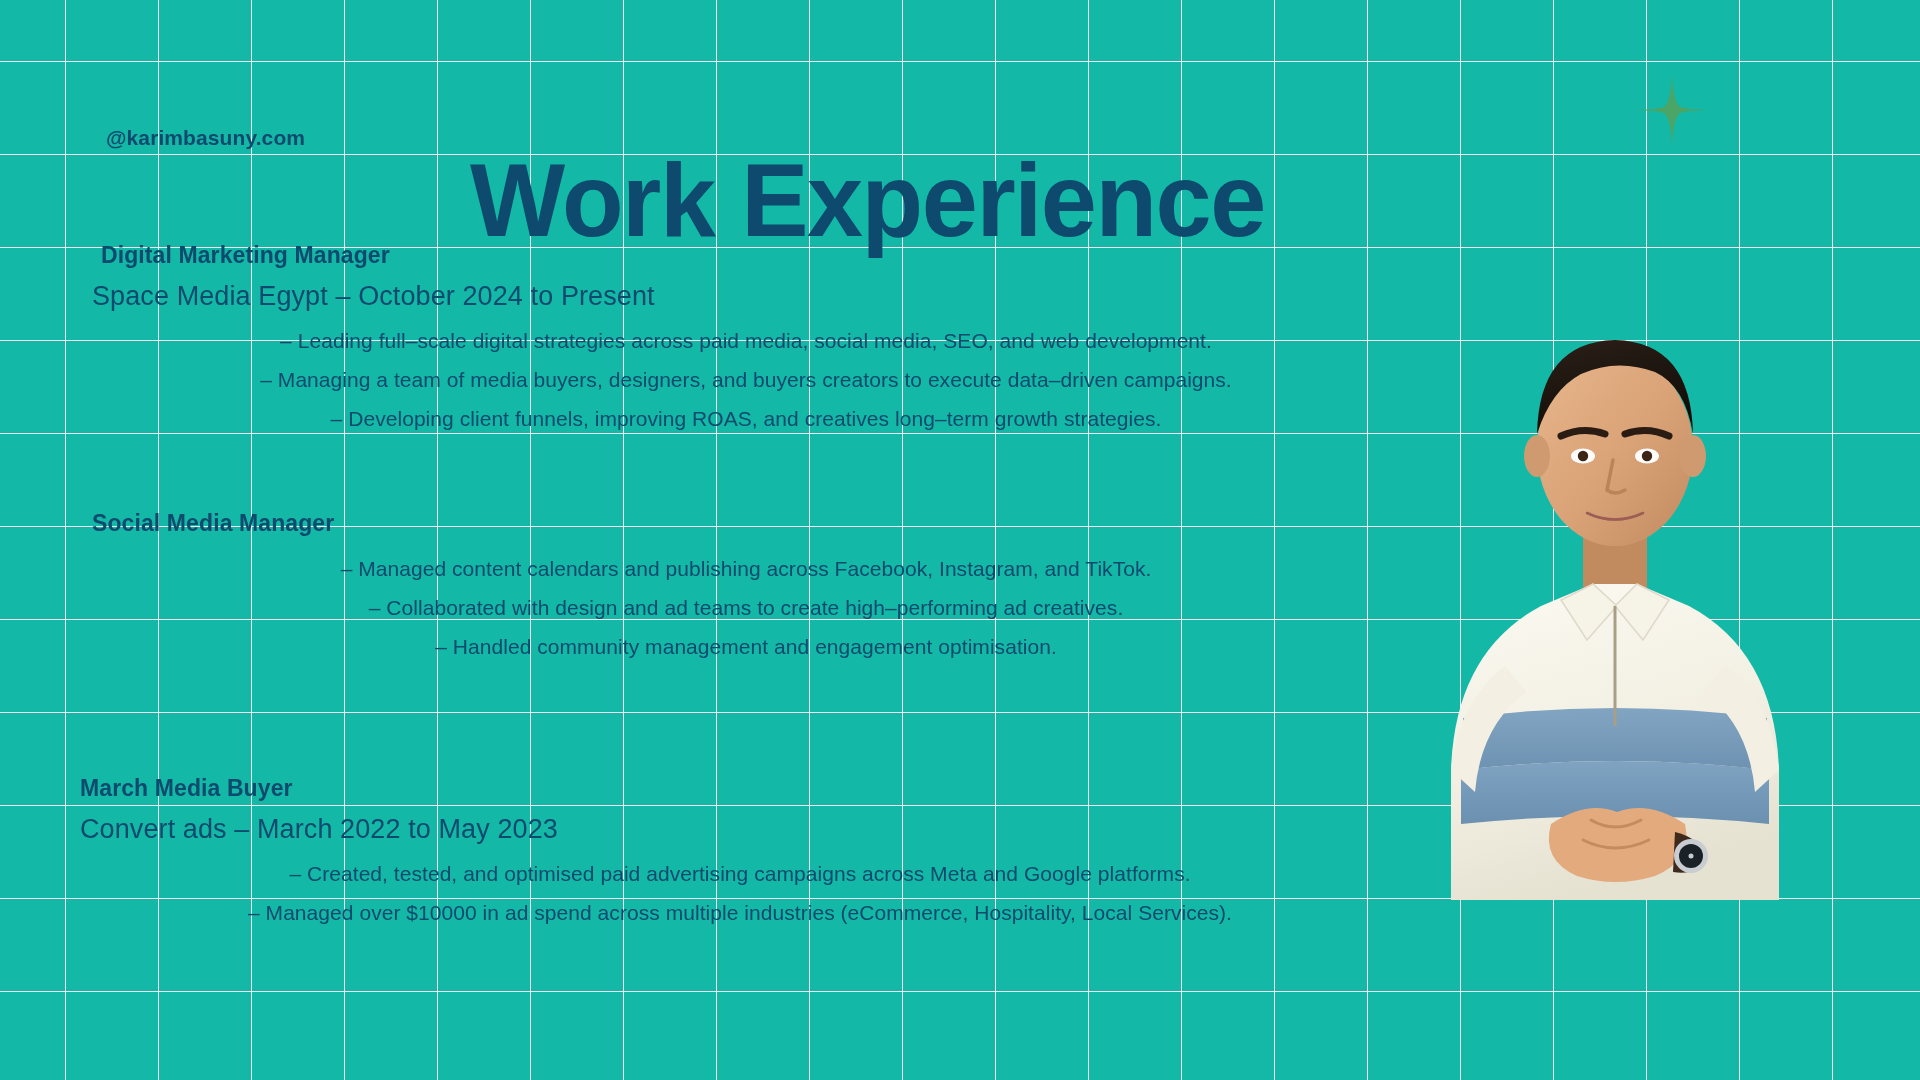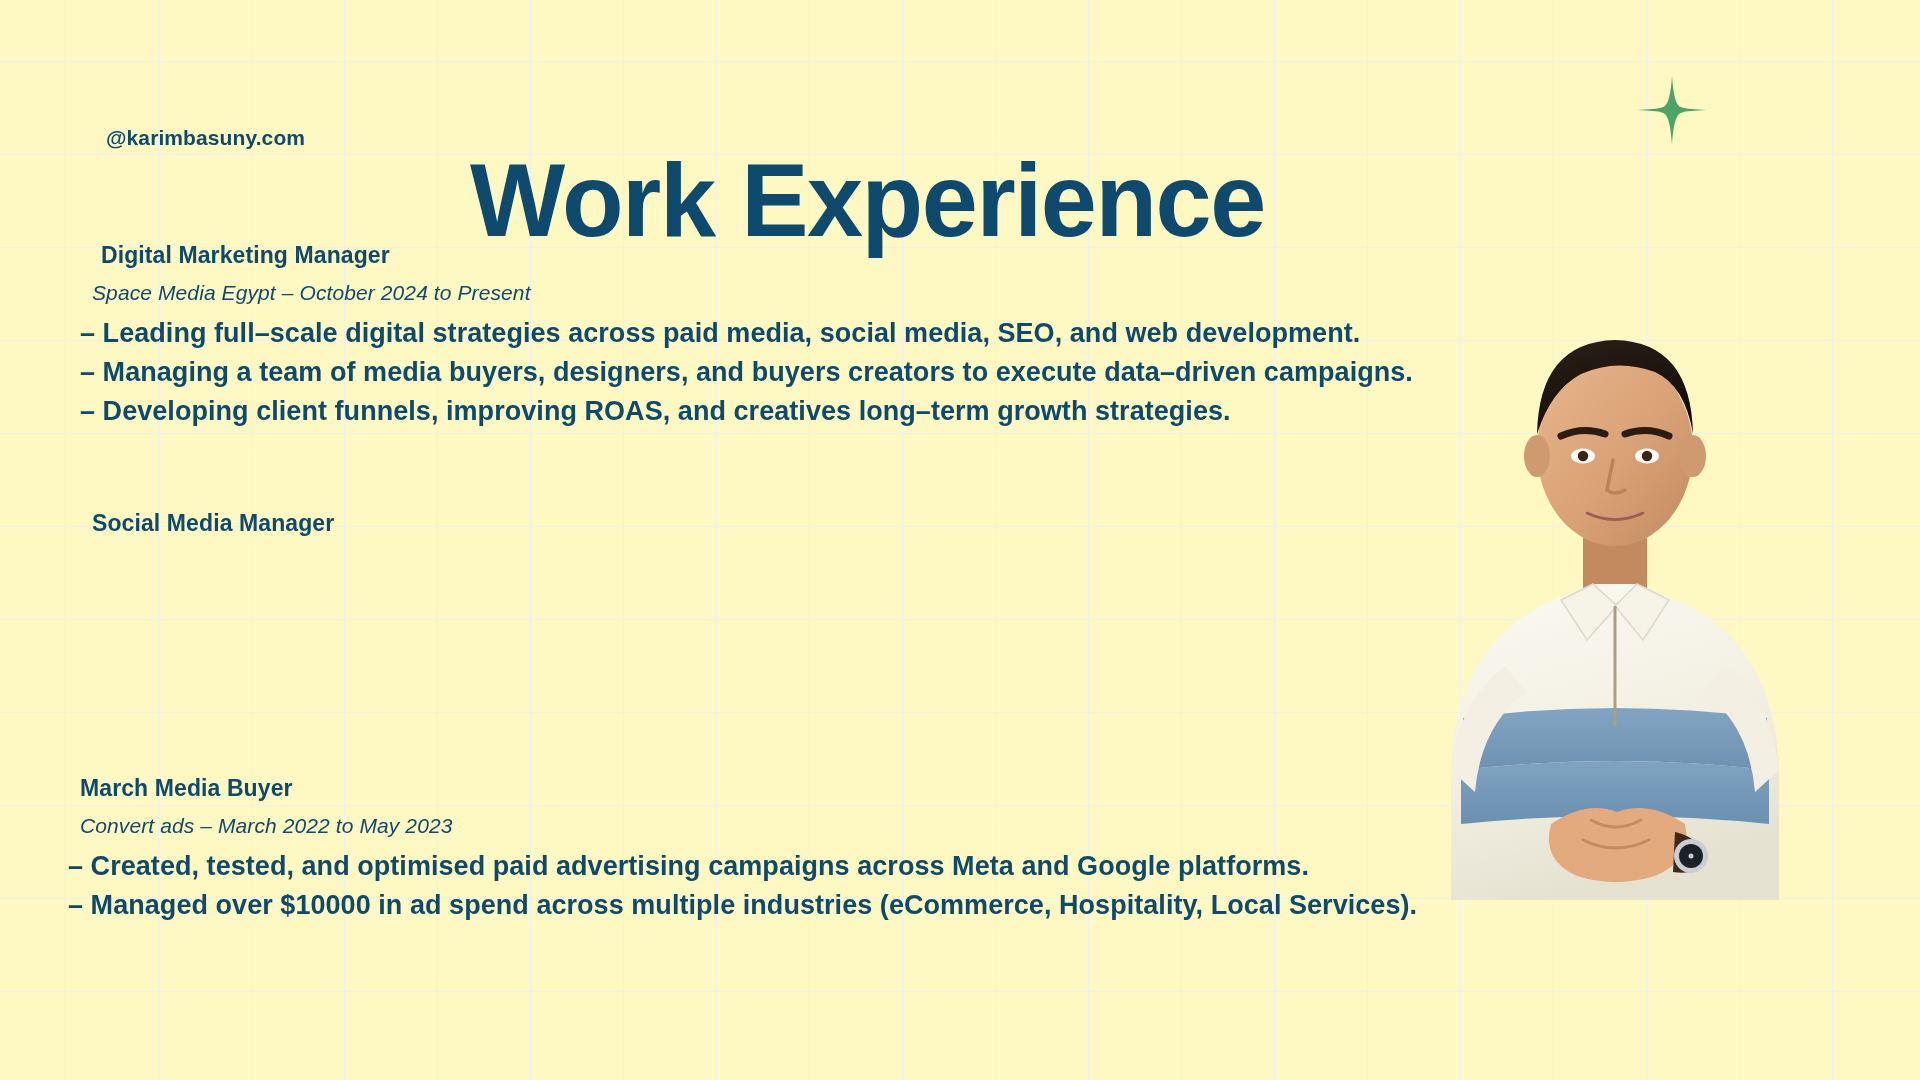--- a/index.html
+++ b/index.html
@@ -6,21 +6,21 @@
     margin: 0;
     padding: 0;
     background: #ffffff;
   }
 
   #slide {
     position: relative;
     width: 1920px;
     height: 1080px;
     overflow: hidden;
-    background: #fef9c3;
+    background: #14b8a6;
     font-family: "Liberation Sans", sans-serif;
     -webkit-font-smoothing: antialiased;
   }
 
   
   #grid-bg {
     position: absolute;
     inset: 0;
     background-image:
       linear-gradient(to right, #f0f0f0 1.5px, transparent 1.5px),
@@ -83,43 +83,43 @@
   .job-title {
     font-size: 23px;
     font-weight: bold;
     color: #0d4a6e;
     letter-spacing: 0.1px;
     white-space: nowrap;
     margin-bottom: 12px;
   }
 
   .job-company {
-    font-size: 21px;
+    font-size: 27px;
     font-weight: normal;
     color: #0d4a6e;
     letter-spacing: 0.1px;
     white-space: nowrap;
     margin-bottom: 9px;
-    font-style: italic;
   }
 
   .job-bullets {
     list-style: none;
     margin: 0;
     padding: 0;
   }
 
   .job-bullet {
-    font-size: 27px;
-    font-weight: bold;
+    font-size: 21px;
+    font-weight: normal;
     color: #0d4a6e;
     letter-spacing: 0.05px;
     white-space: nowrap;
     line-height: 39px;
     text-indent: -2px;
+    text-align: center;
   }
 
   
   #job-0 { top: 242px; }
   #job-0 .job-title { margin-left: 9px; }
   #job-0 .job-bullet { margin-left: -10px; }
 
   #job-1 { top: 510px; }
   #job-1 .job-title { margin-left: 0px; }
   #job-1 .job-bullet { margin-left: -10px; }
@@ -167,20 +167,25 @@
       <div class="job-company">Space Media Egypt – October 2024 to Present</div>
       <ul class="job-bullets">
         <li class="job-bullet">– Leading full–scale digital strategies across paid media, social media, SEO, and web development.</li>
         <li class="job-bullet">– Managing a team of media buyers, designers, and buyers creators to execute data–driven campaigns.</li>
         <li class="job-bullet">– Developing client funnels, improving ROAS, and creatives long–term growth strategies.</li>
       </ul>
     </div>
 
     <div class="job" id="job-1">
       <div class="job-title">Social Media Manager</div>
+      <ul class="job-bullets">
+        <li class="job-bullet">– Managed content calendars and publishing across Facebook, Instagram, and TikTok.</li>
+        <li class="job-bullet">– Collaborated with design and ad teams to create high–performing ad creatives.</li>
+        <li class="job-bullet">– Handled community management and engagement optimisation.</li>
+      </ul>
     </div>
 
     <div class="job" id="job-2">
       <div class="job-title">March Media Buyer</div>
       <div class="job-company">Convert ads – March 2022 to May 2023</div>
       <ul class="job-bullets">
         <li class="job-bullet">– Created, tested, and optimised paid advertising campaigns across Meta and Google platforms.</li>
         <li class="job-bullet">– Managed over $10000 in ad spend across multiple industries (eCommerce, Hospitality, Local Services).</li>
       </ul>
     </div>

